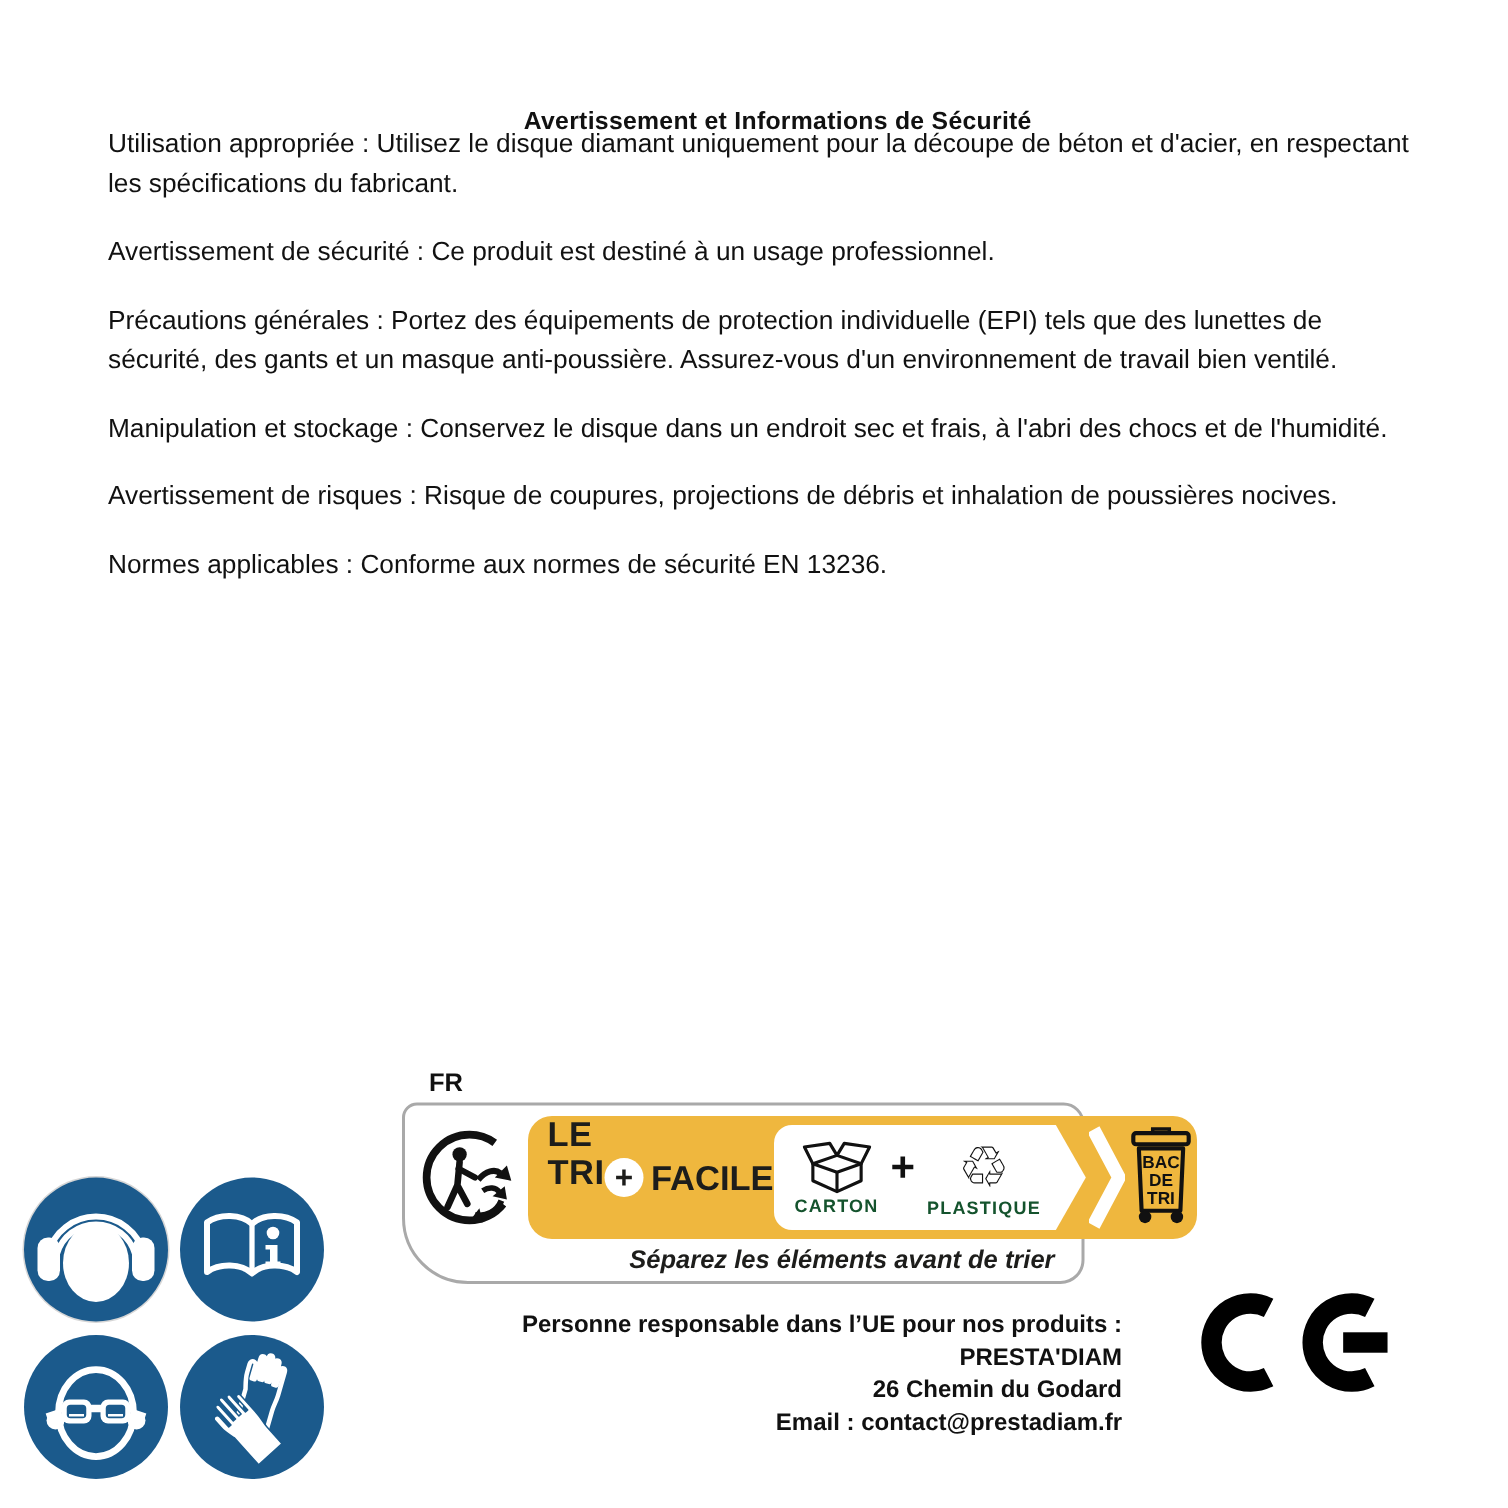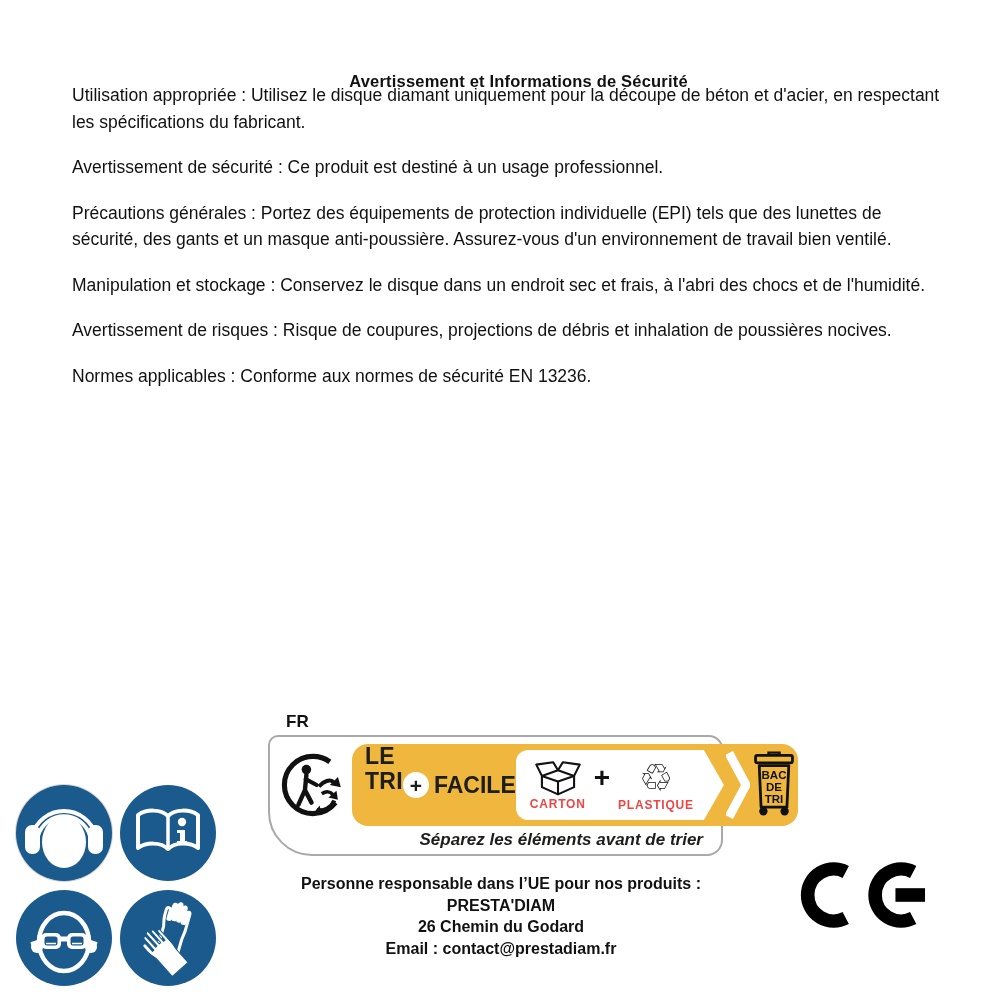--- a/index.html
+++ b/index.html
@@ -40,34 +40,34 @@
   .tagline .l2{display:flex;align-items:center;font-size:23px;font-weight:900;line-height:27px;}
   .plus-circle{width:26px;height:26px;border-radius:50%;background:#fff;color:#1d1d1b;
     display:flex;align-items:center;justify-content:center;font-size:21px;font-weight:900;
     margin-right:5px;}
   .materials{
     align-self:center;height:70px;background:#fff;display:flex;align-items:center;
     padding:0 30px 0 14px;border-radius:12px 0 0 12px;
     clip-path:polygon(0 0,calc(100% - 20px) 0,100% 50%,calc(100% - 20px) 100%,0 100%);
   }
   .material{display:flex;flex-direction:column;align-items:center;}
-  .material .mat-label{font-size:12px;font-weight:bold;letter-spacing:.8px;color:#ef4444;margin-top:1px;}
+  .material .mat-label{font-size:12px;font-weight:bold;letter-spacing:.8px;color:#14532d;margin-top:1px;}
   .mat-plus{font-size:28px;font-weight:900;color:#111;margin:0 8px 14px 8px;}
   .recycle-glyph{font-family:"DejaVu Sans",sans-serif;font-size:38px;line-height:38px;color:#111;}
   .chevron-gap{align-self:center;margin-left:2px;}
   .bin-zone{flex:1;display:flex;align-items:center;justify-content:flex-start;}
   .instruction{
     text-align:right;padding:3px 10px 0 0;font-size:17px;font-weight:bold;font-style:italic;
     color:#1d1d1b;
   }
 
   
   .address{position:absolute;left:254px;top:873px;width:494px;text-align:center;
     font-size:16px;font-weight:bold;line-height:21.5px;}
-  .address div{white-space:nowrap;}
+  .address div{white-space:nowrap;text-align:right;}
 
   
   .ce-box{position:absolute;left:799px;top:843px;width:142px;height:104px;}
   .ce-box svg{width:100%;height:100%;}
 </style>
 </head>
 <body>
 
 <div class="page">
 

